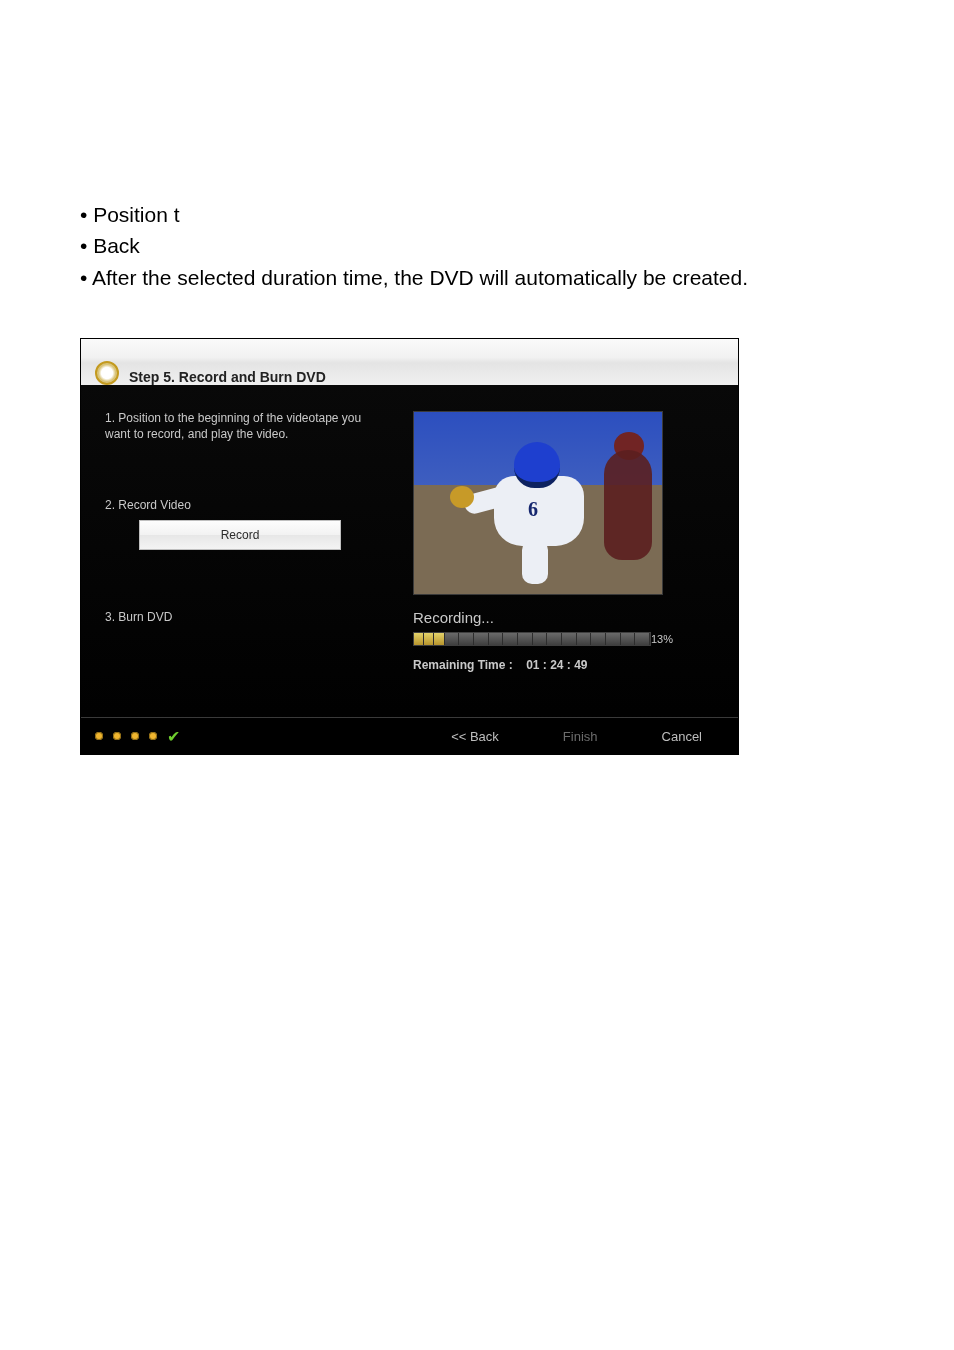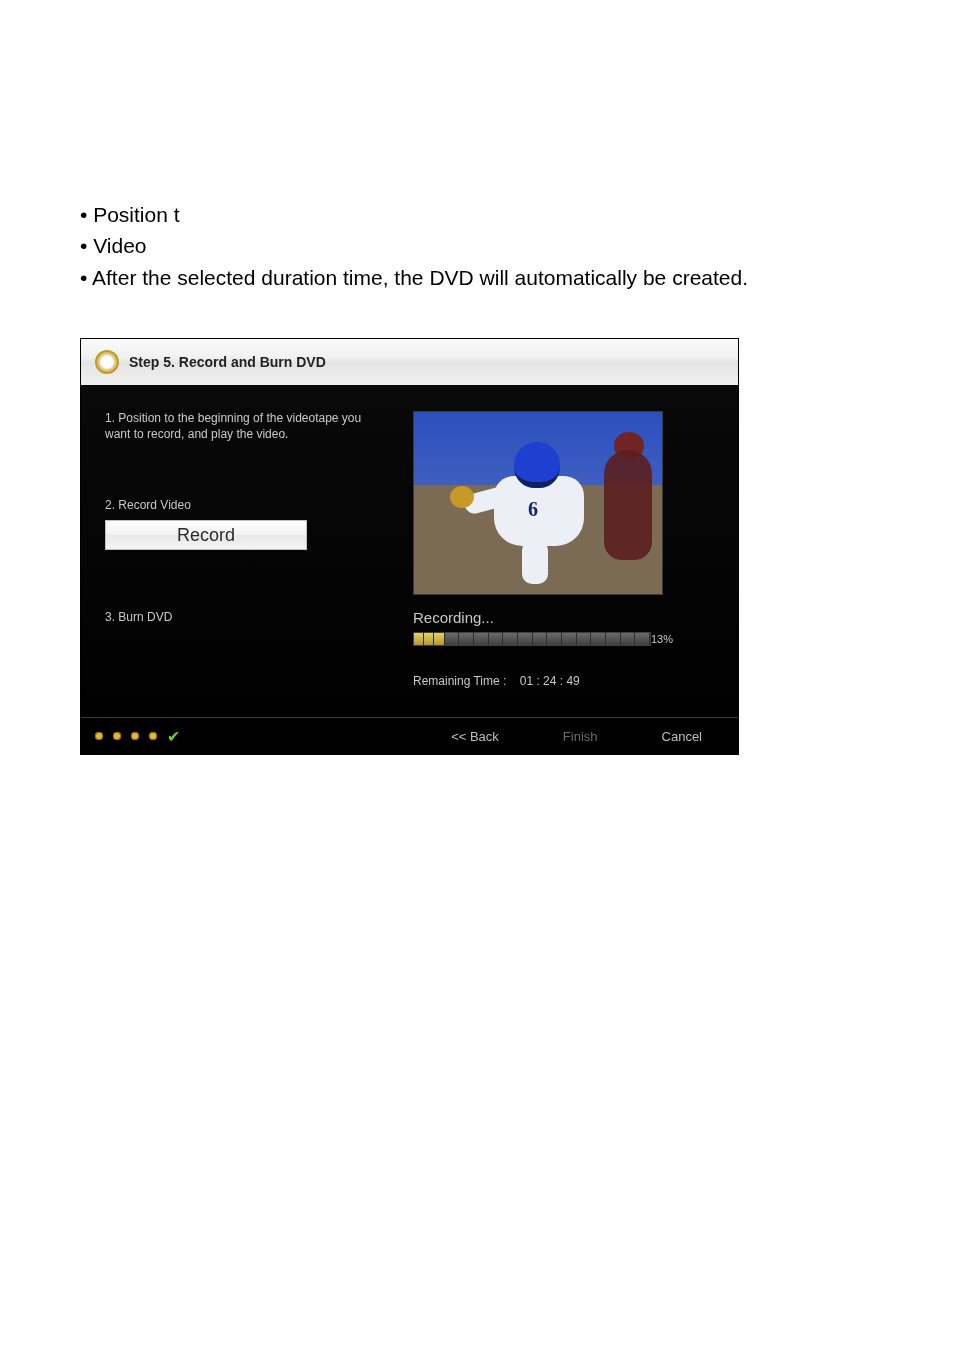--- a/index.html
+++ b/index.html
@@ -1,28 +1,28 @@
 <!DOCTYPE html>
 <html><head>
 <meta charset="utf-8">
 <style>
   html,body{margin:0;padding:0;background:#fff;font-family:Arial,Helvetica,sans-serif;color:#000;}
   .page{width:954px;height:1350px;box-sizing:border-box;padding:200px 80px 16px 80px;}
   .bullets{font-size:21px;line-height:1.4;margin-bottom:46px;}
   .bullets div{margin-bottom:2px;}
   .app{width:657px;height:415px;background:linear-gradient(180deg,#0a0a0a 0%,#000 100%);position:relative;border:1px solid #000;}
-  .header{height:46px;background:linear-gradient(180deg,#fafafa 0%,#f1f1f1 40%,#e4e4e4 52%,#f0f0f0 100%);display:flex;align-items:center;padding:0 14px;}
+  .header{height:46px;background:linear-gradient(180deg,#fafafa 0%,#f1f1f1 40%,#e4e4e4 52%,#f0f0f0 100%);display:flex;align-items:flex-end;padding:0 14px;}
   .header-title{font-size:14px;font-weight:bold;color:#222;}
   .wheel{width:20px;height:20px;border-radius:50%;border:2px solid #c39a1f;background:radial-gradient(circle,#fff 40%,#d9c47a 60%);margin-right:10px;position:relative;}
   .body{position:relative;height:330px;}
   .left-panel{position:absolute;left:24px;top:26px;width:280px;color:#c9c9c9;font-size:12px;}
   .step1{line-height:1.3;}
   .step2{margin-top:56px;}
   .step3{margin-top:60px;}
-  .record-btn{width:200px;height:28px;margin-top:8px;background:linear-gradient(180deg,#fdfdfd 0%,#f2f2f2 50%,#e7e7e7 51%,#f4f4f4 100%);border:1px solid #bfbfbf;color:#2b2b2b;font-size:18px;display:flex;align-items:center;justify-content:center;}
+  .record-btn{width:200px;height:28px;margin-top:8px;background:linear-gradient(180deg,#fdfdfd 0%,#f2f2f2 50%,#e7e7e7 51%,#f4f4f4 100%);border:1px solid #bfbfbf;color:#2b2b2b;font-size:12px;display:flex;align-items:center;justify-content:center;margin-left:34px;}
   .preview-area{position:absolute;left:332px;top:26px;width:300px;}
   .preview-img{width:248px;height:182px;background:#7a6b57;position:relative;overflow:hidden;border:1px solid #3a3a3a;}
   
   .sky{position:absolute;left:0;top:0;right:0;height:40%;background:linear-gradient(180deg,#2c4fbf 0%,#3e5ebf 100%);}
   .ground{position:absolute;left:0;bottom:0;right:0;height:60%;background:#7b6b54;}
   .player{position:absolute;left:60px;top:30px;width:120px;height:140px;}
   .helmet{position:absolute;left:40px;top:0;width:46px;height:40px;border-radius:50% 50% 45% 45%;background:#1e3fcf;border-bottom:6px solid #0d2260;}
   .jersey{position:absolute;left:20px;top:34px;width:90px;height:70px;background:#eceff5;border-radius:20px 20px 28px 28px;}
   .num{position:absolute;left:54px;top:56px;font-size:20px;font-weight:bold;color:#15266e;font-family:Georgia,serif;}
   .arm{position:absolute;left:-10px;top:48px;width:48px;height:20px;background:#eceff5;border-radius:12px;transform:rotate(-15deg);}
@@ -31,38 +31,38 @@
   .bg-player{position:absolute;right:10px;top:38px;width:48px;height:110px;background:#5b1f1f;border-radius:24px 24px 18px 18px;opacity:.9;}
   .bg-head{position:absolute;right:18px;top:20px;width:30px;height:28px;background:#712424;border-radius:50%;}
   .status{color:#c9c9c9;font-size:15px;margin-top:14px;}
   .progress-wrap{display:flex;align-items:center;margin-top:6px;}
   .progress{width:236px;height:12px;background:#2d2d2d;border:1px solid #3f3f3f;position:relative;overflow:hidden;}
   .progress-fill{position:absolute;left:0;top:0;bottom:0;width:13%;display:flex;}
   .seg{flex:1;margin-right:1px;background:linear-gradient(180deg,#e3d26a 0%,#b8952d 100%);}
   .progress-rest{position:absolute;left:13%;right:0;top:0;bottom:0;display:flex;}
   .seg-g{flex:1;margin-right:1px;background:linear-gradient(180deg,#6a6a6a 0%,#3f3f3f 100%);}
   .pct{color:#c9c9c9;font-size:11px;}
-  .remaining{color:#c9c9c9;font-size:12px;margin-top:28px;}
+  .remaining{color:#c9c9c9;font-size:12px;margin-top:12px;font-weight:bold;}
   .footer{position:absolute;left:0;right:0;bottom:0;height:36px;background:#000;border-top:1px solid #3a3a3a;display:flex;align-items:center;}
   .step-dots{display:flex;align-items:center;gap:10px;margin-left:14px;}
   .dot{width:8px;height:8px;border-radius:50%;background:#efb52f;box-shadow:inset 0 0 0 1px #8c6a15;}
   .dot.current{background:transparent;width:auto;height:auto;box-shadow:none;}
   .check{color:#6fcf2e;font-size:16px;position:relative;top:0;}
   .footer-btns{margin-left:auto;display:flex;gap:64px;margin-right:36px;}
   .fbtn{color:#bdbdbd;font-size:13px;}
   .fbtn.disabled{color:#6c6c6c;text-align:center;}
 </style>
 </head>
 <body>
 
 <div class="page">
 
   <div class="bullets">
     <div>• Position t</div>
-    <div>• Video</div>
+    <div>• Back</div>
     <div>• After the selected duration time, the DVD will automatically be created.</div>
   </div>
 
   <div class="app">
 
     <div class="header">
       <span class="wheel"></span>
       <span class="header-title">Step 5. Record and Burn DVD</span>
     </div>
 

